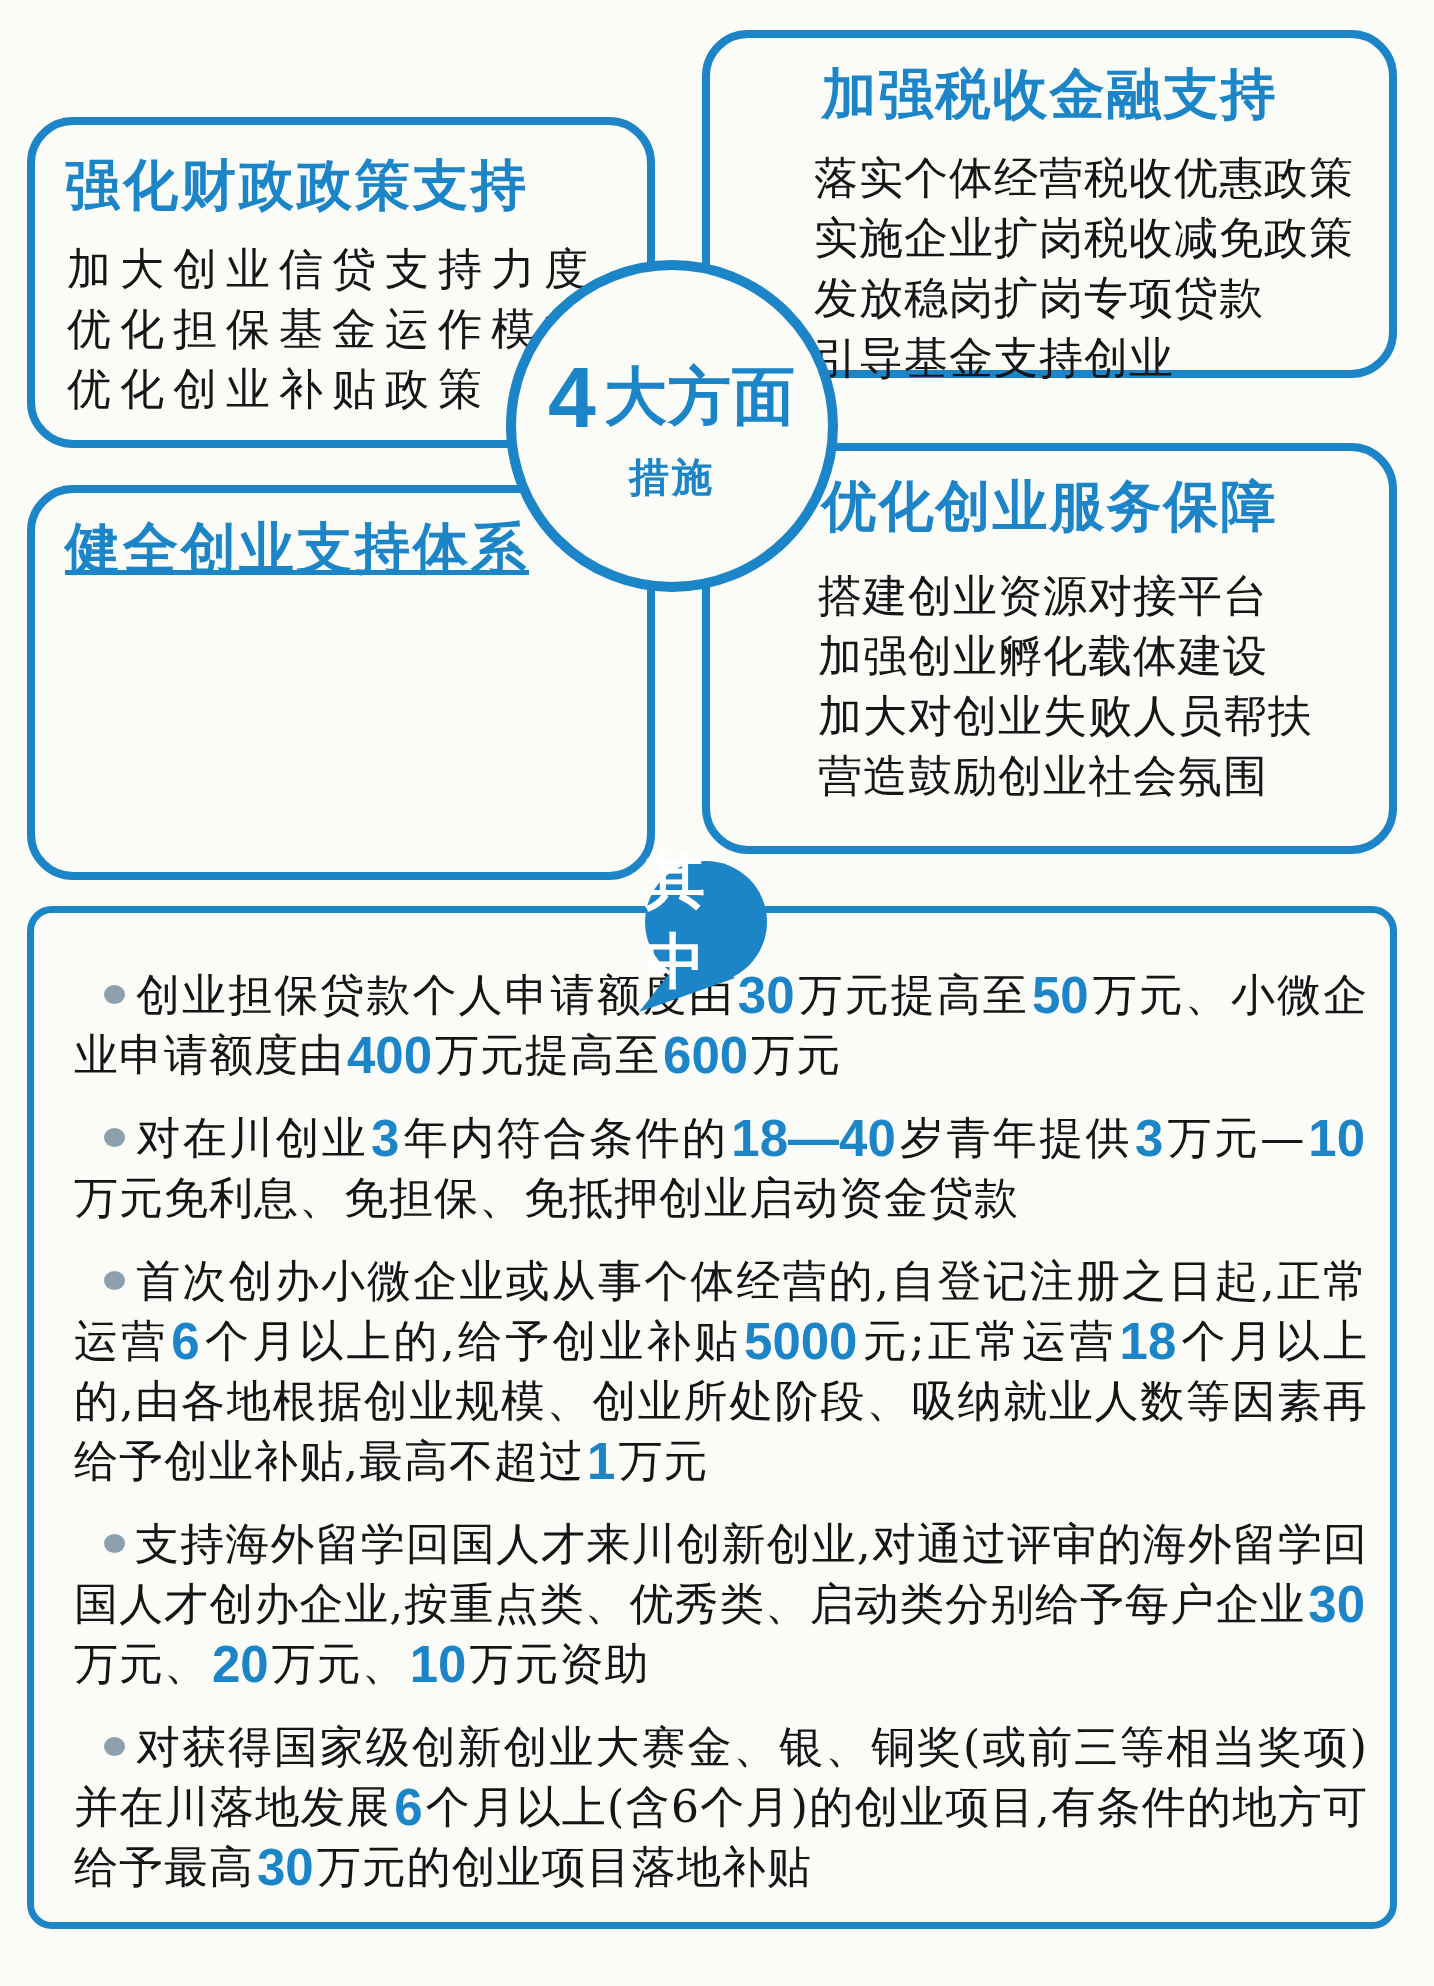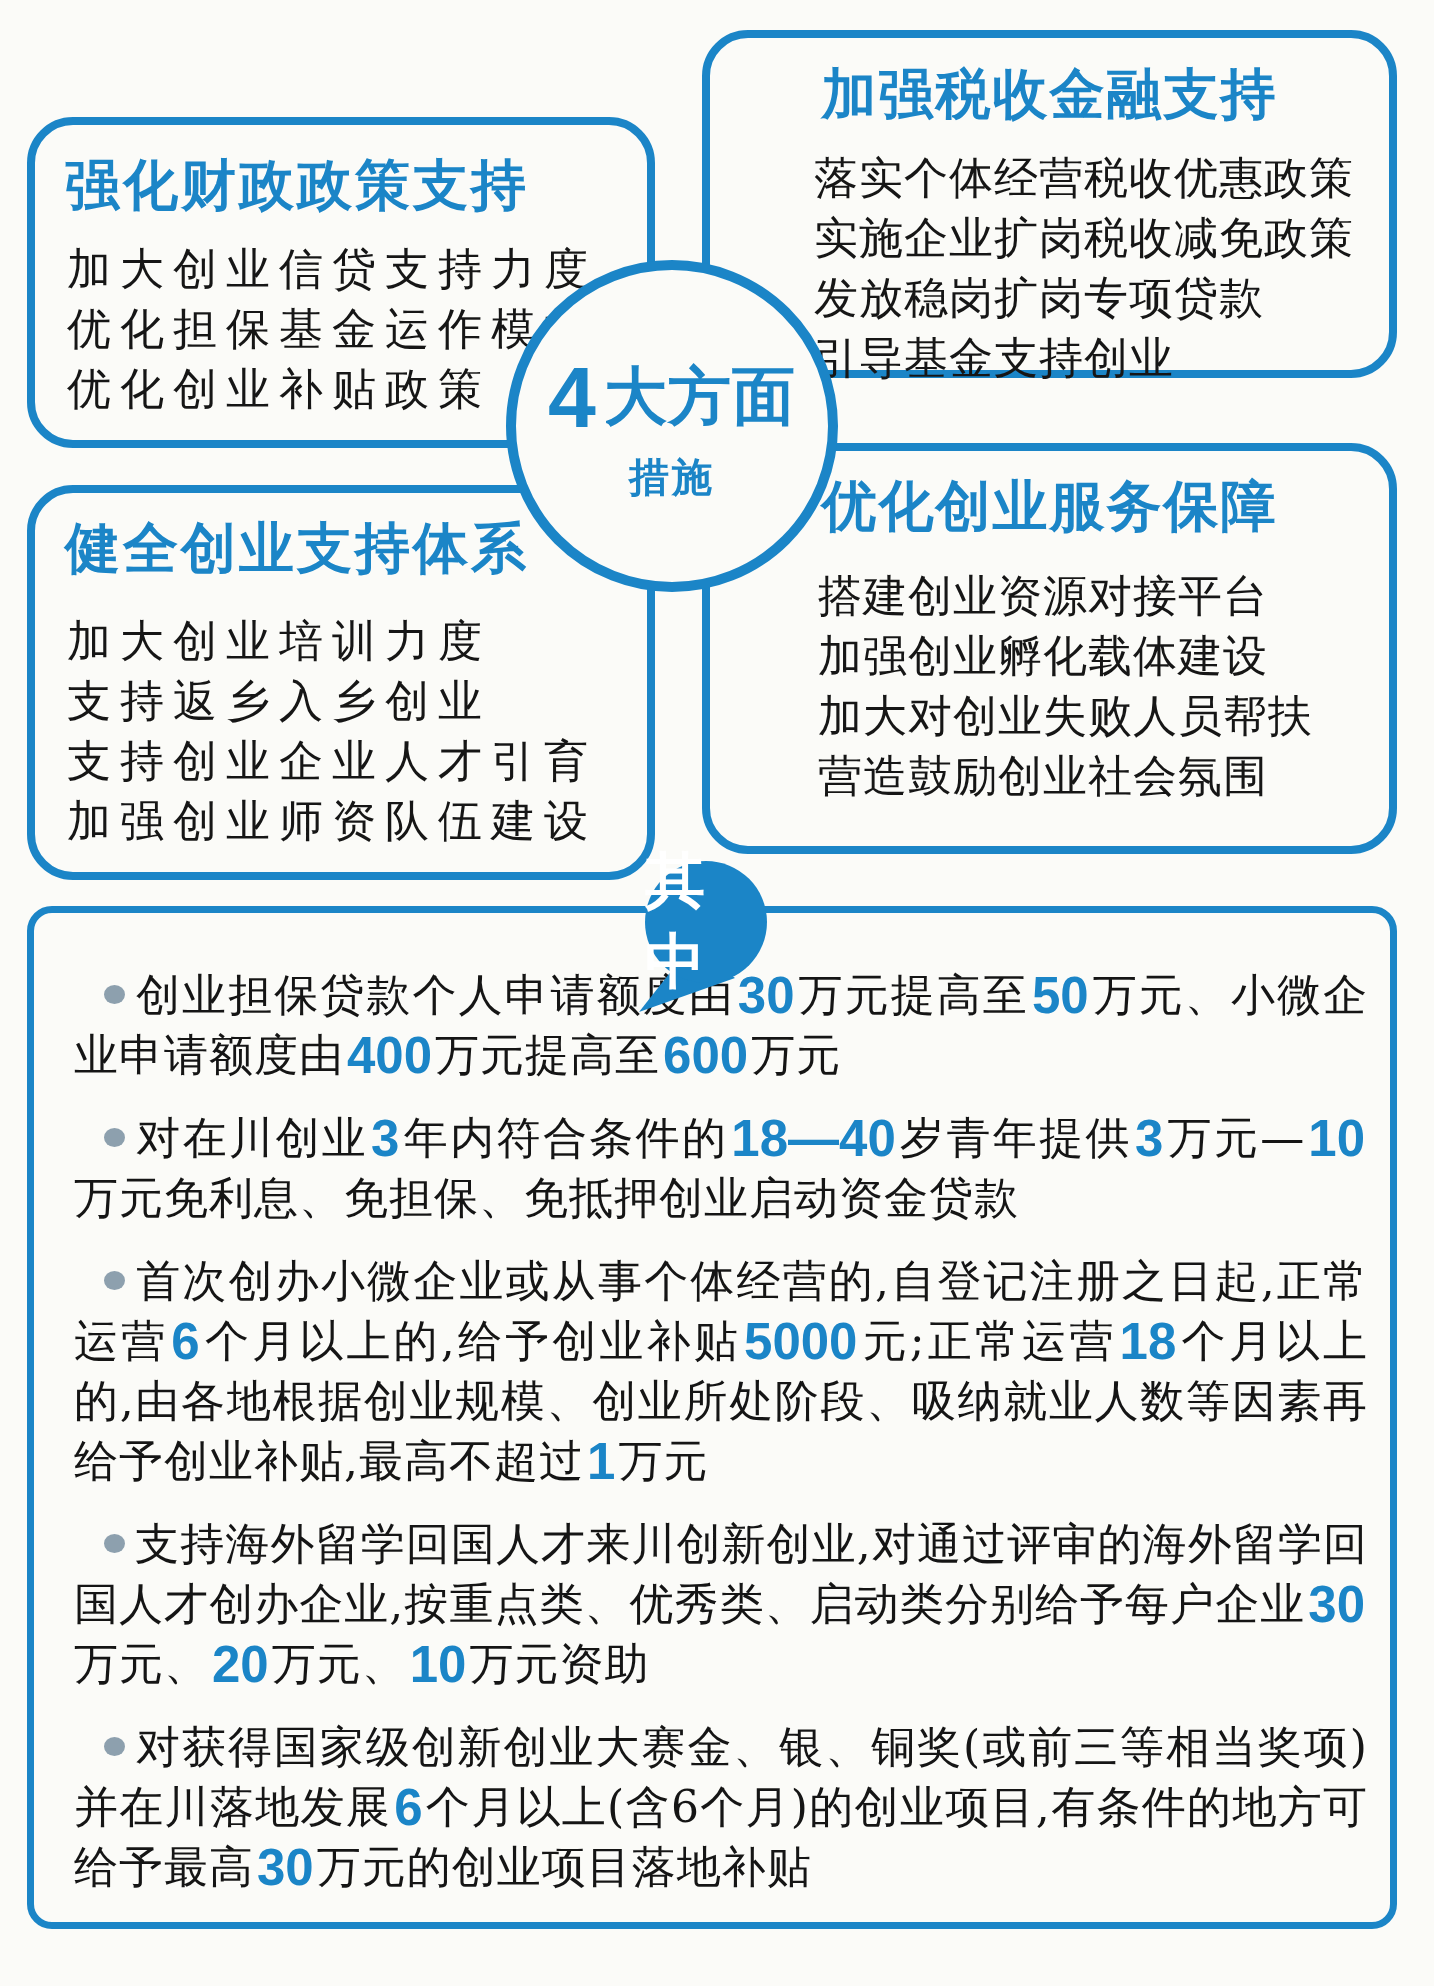--- a/index.html
+++ b/index.html
@@ -12,21 +12,21 @@
   #box-tr{left:702px;top:30px;width:695px;height:348px;}
   #box-bl{left:27px;top:485px;width:628px;height:395px;}
   #box-br{left:702px;top:443px;width:695px;height:411px;}
 
   .box-title{position:absolute;font-family:"Liberation Sans",sans-serif;font-weight:800;
              font-size:55px;color:#1b85c7;letter-spacing:3px;white-space:nowrap;}
   .t-left{left:30px;}
   .t-center{left:0;width:100%;text-align:center;letter-spacing:2px;}
   #box-tl .box-title{top:24px;}
   #box-tr .box-title{top:20px;}
-  #box-bl .box-title{top:19px;}
+  #box-bl .box-title{top:19px;text-decoration:underline;}
   #box-br .box-title{top:19px;}
 
   .box-items{position:absolute;color:#161616;}
   .box-items div{height:60px;line-height:60px;font-size:44px;white-space:nowrap;}
   #box-tl .box-items{left:32px;top:114px;letter-spacing:9px;}
   #box-bl .box-items{left:32px;top:118px;letter-spacing:9px;}
   #box-tr .box-items{left:104px;top:110px;letter-spacing:1px;}
   #box-br .box-items{left:108px;top:115px;letter-spacing:1px;}
 
   
@@ -76,26 +76,20 @@
     <div class="box-items">
         <div>落实个体经营税收优惠政策</div>
         <div>实施企业扩岗税收减免政策</div>
         <div>发放稳岗扩岗专项贷款</div>
         <div>引导基金支持创业</div>
       </div>
   </div>
 
   <div class="obox" id="box-bl">
     <div class="box-title t-left">健全创业支持体系</div>
-    <div class="box-items">
-        <div>加大创业培训力度</div>
-        <div>支持返乡入乡创业</div>
-        <div>支持创业企业人才引育</div>
-        <div>加强创业师资队伍建设</div>
-      </div>
   </div>
 
   <div class="obox" id="box-br">
     <div class="box-title t-center">优化创业服务保障</div>
     <div class="box-items">
         <div>搭建创业资源对接平台</div>
         <div>加强创业孵化载体建设</div>
         <div>加大对创业失败人员帮扶</div>
         <div>营造鼓励创业社会氛围</div>
       </div>

